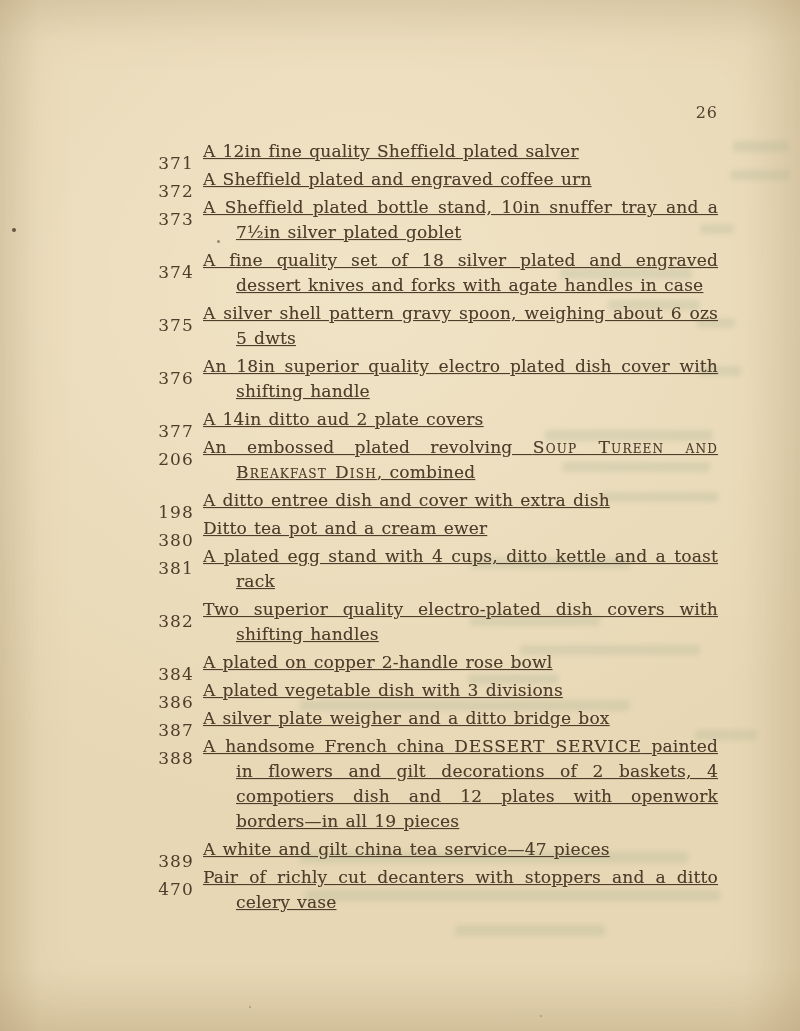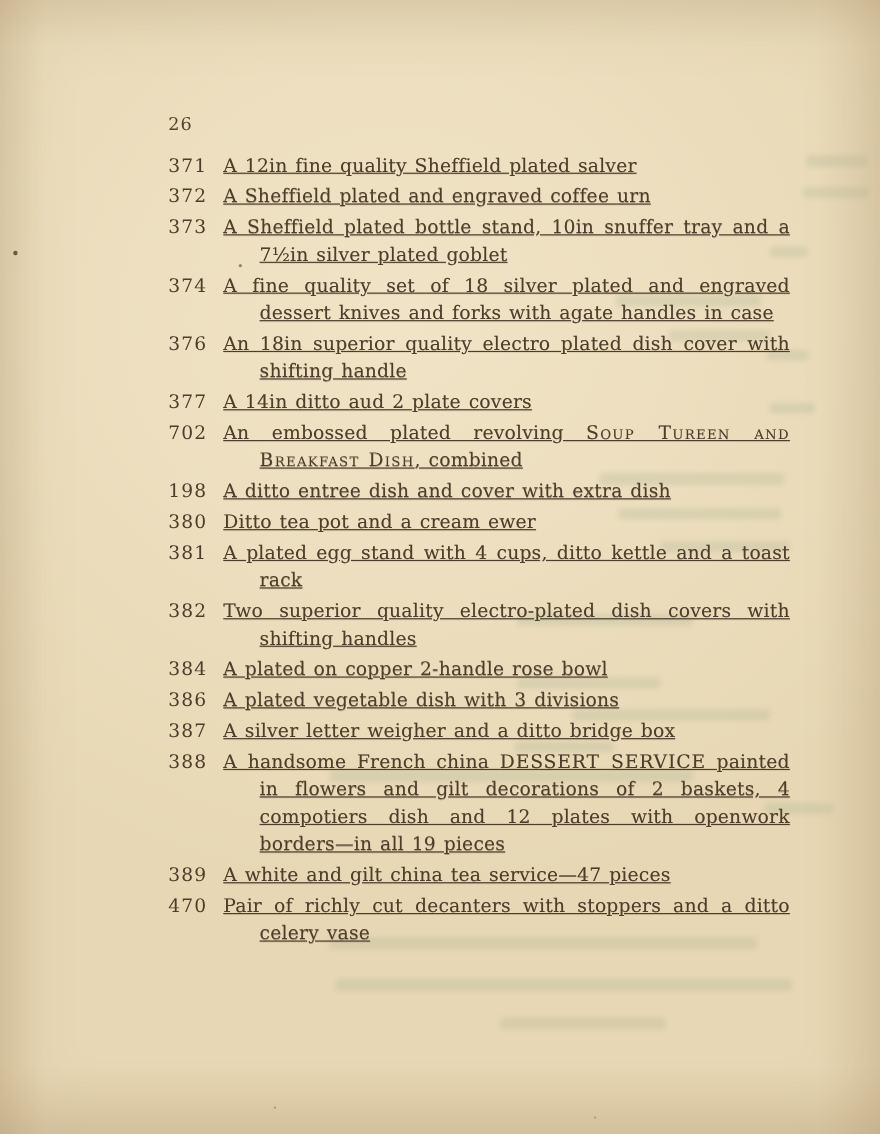--- a/index.html
+++ b/index.html
@@ -12,31 +12,32 @@
     position:absolute;inset:0;
     background:
       radial-gradient(ellipse 120% 85% at 45% 28%, rgba(255,248,226,0.40), rgba(255,248,226,0) 62%),
       linear-gradient(to right, rgba(150,120,75,0.14), rgba(0,0,0,0) 5%, rgba(0,0,0,0) 93%, rgba(150,120,75,0.12)),
       linear-gradient(to bottom, rgba(150,120,75,0.10), rgba(0,0,0,0) 4%, rgba(0,0,0,0) 94%, rgba(150,120,75,0.14)),
       #e7d7b4;
     box-shadow: inset 0 0 70px rgba(120,92,55,0.18);
   }
   .folio{
     position:absolute;top:103px;left:153px;width:565px;
-    text-align:left;font-size:16px;color:#54432f;
+    text-align:right;font-size:16px;color:#54432f;
     letter-spacing:1px;
   }
   .entries{
     position:absolute;top:139px;left:153px;width:565px;
     color:#4e3d2b;
   }
   .entry{position:relative;margin-bottom:3px;line-height:25px;font-size:17px;}
   .lot{
-    position:absolute;left:0;top:0;width:46px;
+    position:absolute;left:0;top:12px;width:46px;
     letter-spacing:1px;
+    text-align:center;
   }
   .entry-text{
     margin-left:50px;
     padding-left:33px;text-indent:-33px;
     text-align:justify;
     word-spacing:1.5px;letter-spacing:0.2px;
     text-shadow:0.2px 0.3px 0.5px rgba(66,50,32,0.35);
     text-decoration:underline;
   }
   .seg-smallcaps{font-variant:small-caps;letter-spacing:1.2px;}
@@ -91,29 +92,33 @@
       </div>
       <div class="entry">
         <span class="lot">373</span>
         <div class="entry-text"><span class="seg-normal">A Sheffield plated bottle stand, 10in snuffer tray and a 7½in silver plated goblet</span></div>
       </div>
       <div class="entry">
         <span class="lot">374</span>
         <div class="entry-text"><span class="seg-normal">A fine quality set of 18 silver plated and engraved dessert knives and forks with agate handles in case</span></div>
       </div>
       <div class="entry">
+        <span class="lot">375</span>
+        <div class="entry-text"><span class="seg-normal">A silver shell pattern gravy spoon, weighing about 6 ozs 5 dwts</span></div>
+      </div>
+      <div class="entry">
         <span class="lot">376</span>
         <div class="entry-text"><span class="seg-normal">An 18in superior quality electro plated dish cover with shifting handle</span></div>
       </div>
       <div class="entry">
         <span class="lot">377</span>
         <div class="entry-text"><span class="seg-normal">A 14in ditto aud 2 plate covers</span></div>
       </div>
       <div class="entry">
-        <span class="lot">702</span>
+        <span class="lot">206</span>
         <div class="entry-text"><span class="seg-normal">An embossed plated revolving </span><span class="seg-smallcaps">Soup Tureen and Breakfast Dish</span><span class="seg-normal">, combined</span></div>
       </div>
       <div class="entry">
         <span class="lot">198</span>
         <div class="entry-text"><span class="seg-normal">A ditto entree dish and cover with extra dish</span></div>
       </div>
       <div class="entry">
         <span class="lot">380</span>
         <div class="entry-text"><span class="seg-normal">Ditto tea pot and a cream ewer</span></div>
       </div>
@@ -128,21 +133,21 @@
       <div class="entry">
         <span class="lot">384</span>
         <div class="entry-text"><span class="seg-normal">A plated on copper 2-handle rose bowl</span></div>
       </div>
       <div class="entry">
         <span class="lot">386</span>
         <div class="entry-text"><span class="seg-normal">A plated vegetable dish with 3 divisions</span></div>
       </div>
       <div class="entry">
         <span class="lot">387</span>
-        <div class="entry-text"><span class="seg-normal">A silver letter weigher and a ditto bridge box</span></div>
+        <div class="entry-text"><span class="seg-normal">A silver plate weigher and a ditto bridge box</span></div>
       </div>
       <div class="entry">
         <span class="lot">388</span>
         <div class="entry-text"><span class="seg-normal">A handsome French china </span><span class="seg-caps">DESSERT SERVICE</span><span class="seg-normal"> painted in flowers and gilt decorations of 2 baskets, 4 compotiers dish and 12 plates with openwork borders—in all 19 pieces</span></div>
       </div>
       <div class="entry">
         <span class="lot">389</span>
         <div class="entry-text"><span class="seg-normal">A white and gilt china tea service—47 pieces</span></div>
       </div>
       <div class="entry">

